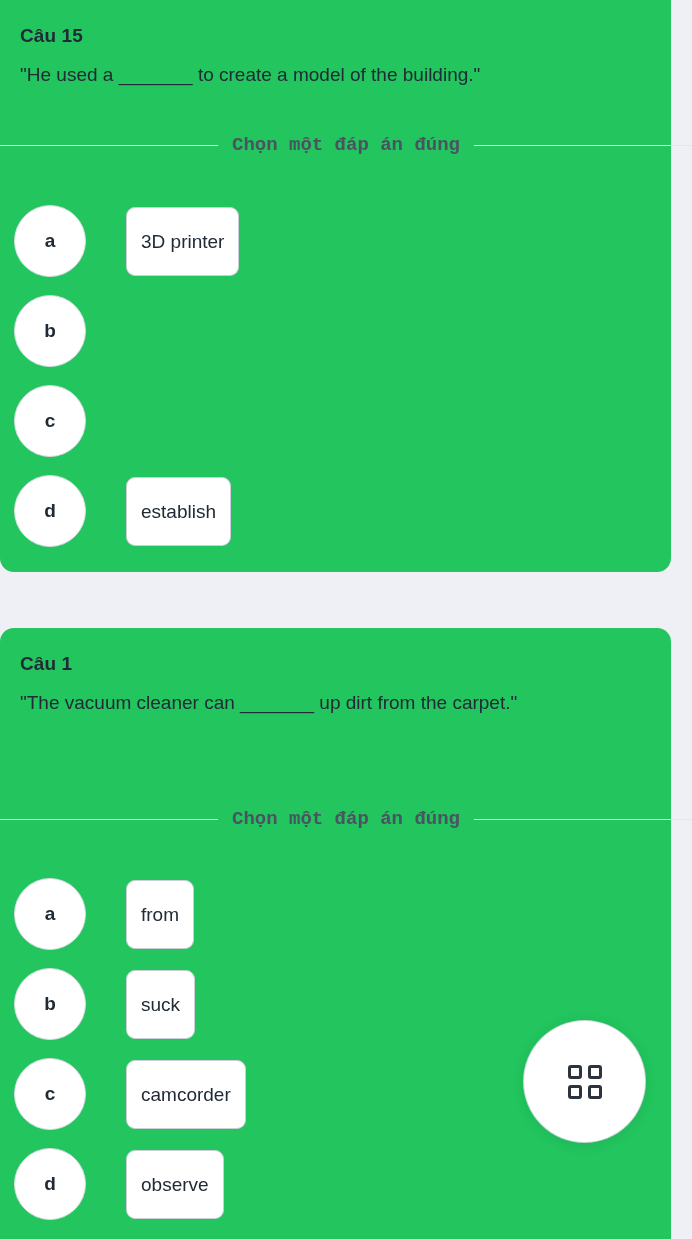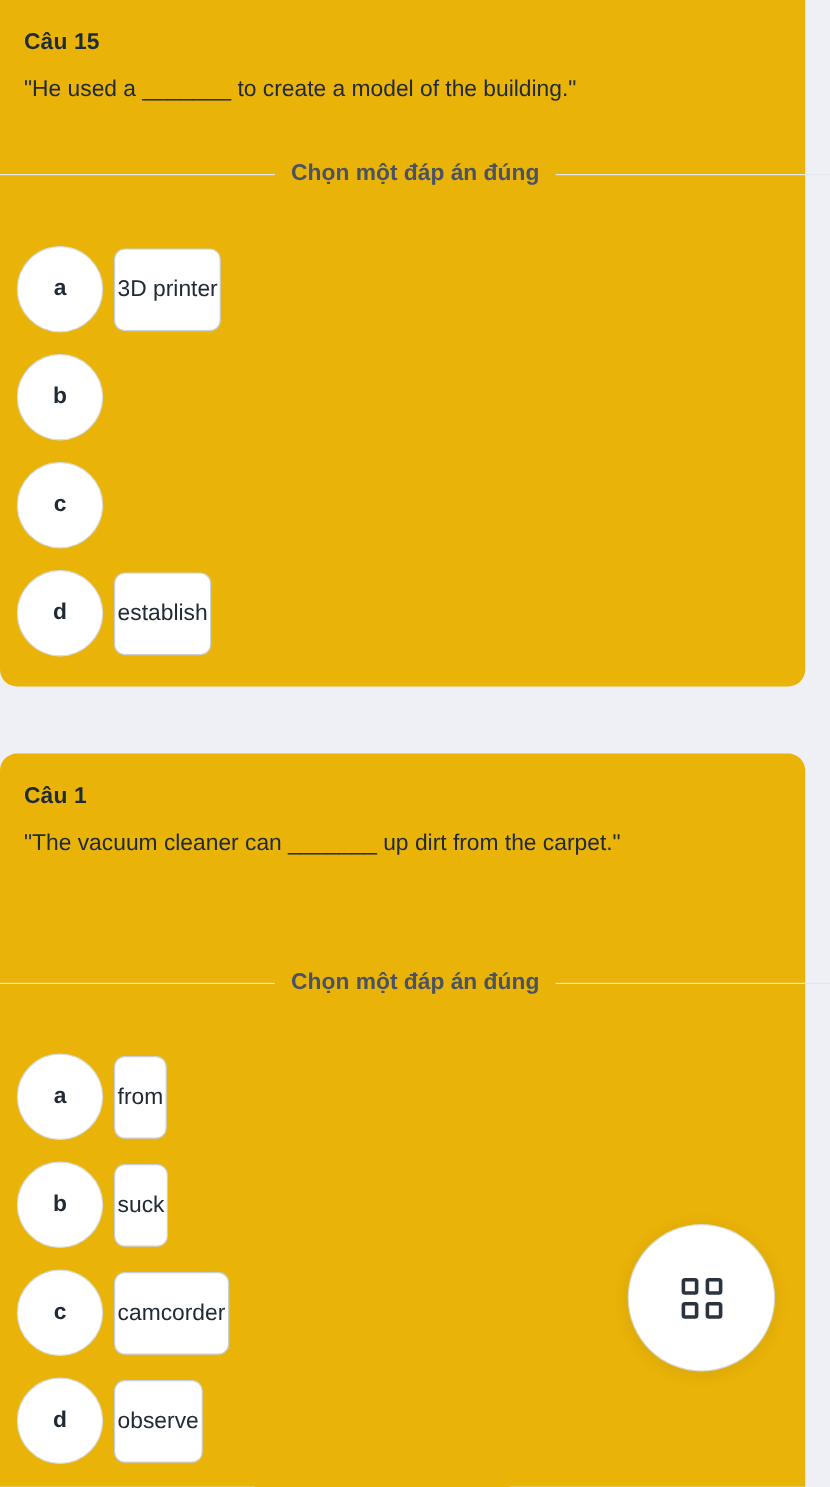--- a/index.html
+++ b/index.html
@@ -21,21 +21,21 @@
     height: 1239px;
     position: relative;
     background: #eef0f5;
   }
 
   
   .q-card {
     position: absolute;
     left: 0;
     width: 671px;
-    background: #eab308;
+    background: #22c55e;
     border-radius: 0 0 14px 14px;
     overflow: visible;
   }
 
   .q-card.card-1 {
     top: 0;
     height: 572px;
     border-radius: 0 0 14px 14px;
   }
 
@@ -67,20 +67,21 @@
 
   
   .choose-row {
     position: absolute;
     left: 0;
     width: 692px;
     display: flex;
     align-items: center;
     gap: 14px;
     padding: 0;
+    font-family: Liberation Mono, monospace;
   }
 
   .choose-row .rule {
     flex: 1 1 auto;
     height: 1px;
     background: #e3e6ea;
   }
 
   .choose-label {
     flex: 0 0 auto;
@@ -121,28 +122,28 @@
     display: flex;
     align-items: center;
     justify-content: center;
     font-size: 19px;
     font-weight: bold;
     color: #212b36;
   }
 
   .opt-box {
     flex: 0 0 auto;
-    margin-left: 9px;
+    margin-left: 40px;
     height: 69px;
     border: 1px solid #c9cfd6;
     border-radius: 9px;
     background: #ffffff;
     display: flex;
     align-items: center;
-    padding: 0 2px;
+    padding: 0 14px;
     font-size: 19px;
     color: #212b36;
     line-height: 1;
     white-space: nowrap;
   }
 
   
   .fab {
     position: absolute;
     left: 524px;

